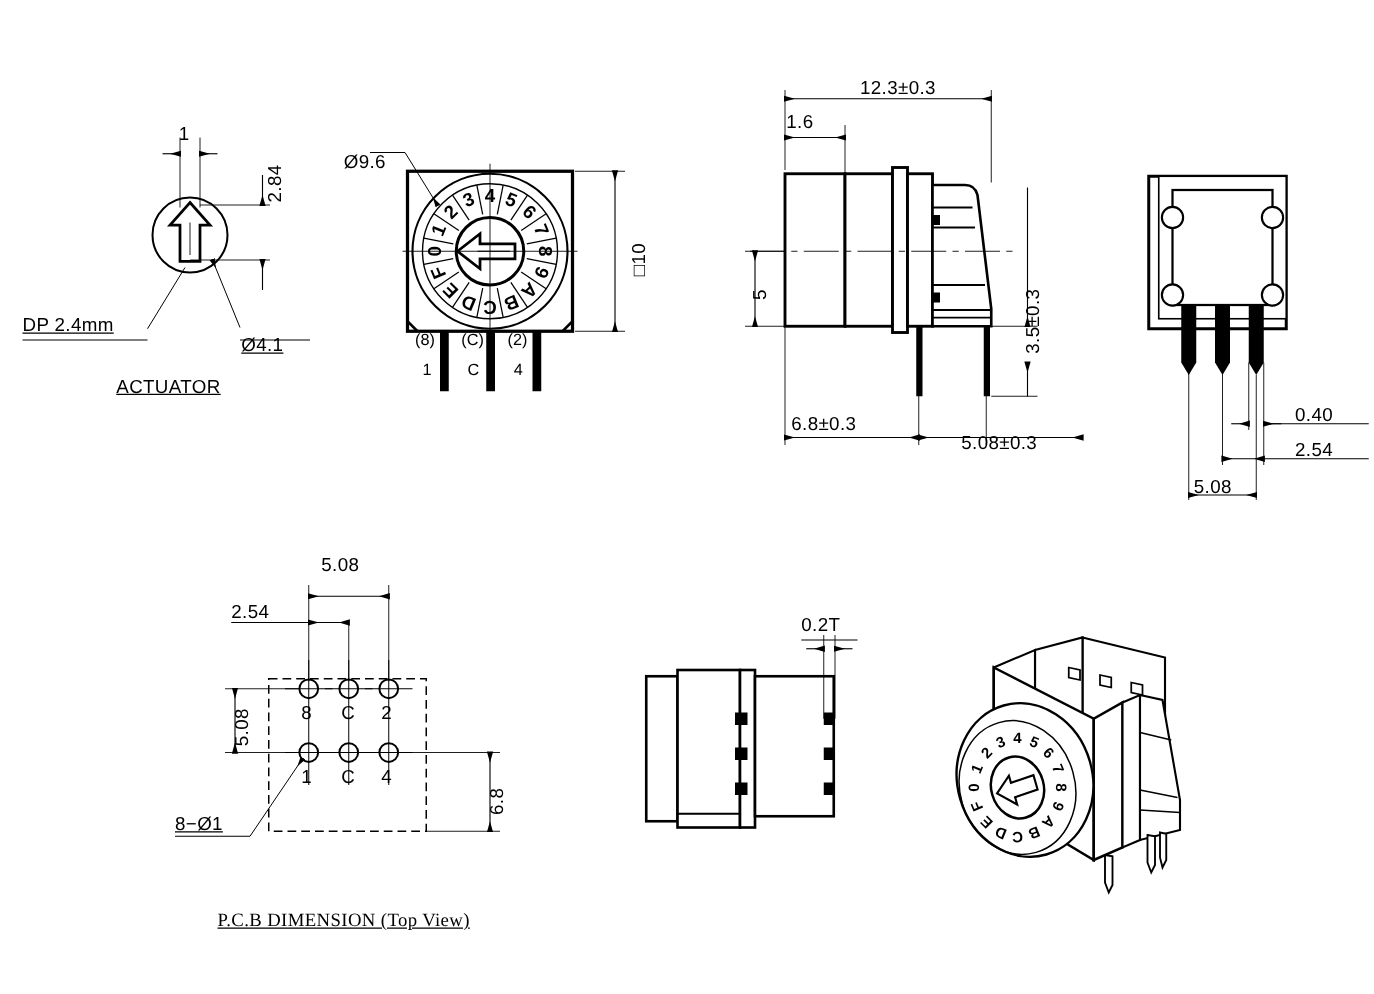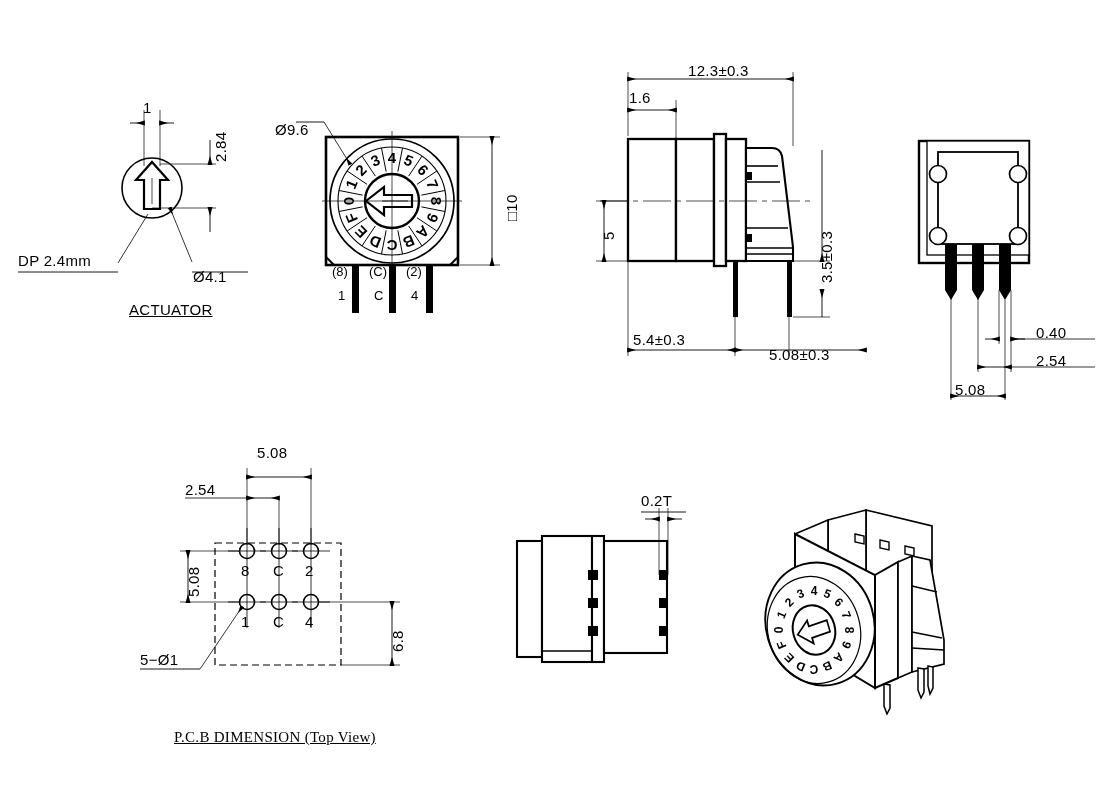--- a/index.html
+++ b/index.html
@@ -4,21 +4,21 @@
 <style>
   html,body{margin:0;padding:0;background:#ffffff;}
   body{width:1099px;height:795px;position:relative;overflow:hidden;
        font-family:"Liberation Sans", sans-serif;}
   #sheet{position:absolute;left:0;top:0;width:1099px;height:795px;}
   .lbl{position:absolute;white-space:nowrap;color:#000;font-family:"Liberation Sans", sans-serif;}
   .dim{font-size:15px;letter-spacing:0.3px;}
   .dimv{font-size:15px;letter-spacing:0.3px;transform-origin:0 0;transform:rotate(-90deg);}
   .ttl{font-size:15px;letter-spacing:0.3px;text-decoration:underline;}
   .pin{font-size:13px;}
-  .ulx{}
+  .ulx{text-decoration:underline;}
   svg{display:block;}
   text{font-family:"Liberation Sans", sans-serif;}
 </style>
 </head>
 <body>
 
 <svg id="sheet" viewBox="0 0 1099 795">
   <defs>
     <marker id="ar" markerWidth="10" markerHeight="8" refX="9" refY="4" orient="auto">
       <path d="M0,4 L10,1.2 L10,6.8 Z" fill="#000"></path>
@@ -322,47 +322,47 @@
       </g>
     <ellipse cx="814" cy="630" rx="21" ry="25" fill="#fff" stroke="#000" stroke-width="2" transform="rotate(-16 814 630)"></ellipse>
     <path d="M797,630 L810,619 L810,625 L829,624 L829,636 L810,637 L810,643 Z" fill="#fff" stroke="#000" stroke-width="1.7" transform="rotate(-16 814 630)"></path>
   </g>
 </svg>
 
 <div class="lbl dim" style="left:143px;top:99px;">1</div>
 <div class="lbl dimv" style="left:212px;top:162px;font-size:15px;">2.84</div>
 <div class="lbl dim ulx" style="left:18px;top:252px;">DP 2.4mm</div>
 <div class="lbl dim ulx" style="left:193px;top:268px;">Ø4.1</div>
-<div class="lbl ttl" style="left:93px;top:301px;margin-left:36px;">ACTUATOR</div>
+<div class="lbl ttl" style="left:93px;top:301px;">ACTUATOR</div>
 
 <div class="lbl dim" style="left:275px;top:104px;margin-top:17px;">Ø9.6</div>
 <div class="lbl dimv" style="left:503px;top:221px;">□10</div>
 <div class="lbl pin" style="left:332px;top:264px;">(8)</div>
 <div class="lbl pin" style="left:369px;top:264px;">(C)</div>
 <div class="lbl pin" style="left:406px;top:264px;">(2)</div>
 <div class="lbl pin" style="left:338px;top:288px;">1</div>
 <div class="lbl pin" style="left:374px;top:288px;">C</div>
 <div class="lbl pin" style="left:411px;top:288px;">4</div>
 
 <div class="lbl dim" style="left:668px;top:62px;margin-left:20px;">12.3±0.3</div>
 <div class="lbl dim" style="left:629px;top:89px;">1.6</div>
 <div class="lbl dimv" style="left:600px;top:240px;">5</div>
 <div class="lbl dimv" style="left:818px;top:283px;">3.5±0.3</div>
-<div class="lbl dim" style="left:633px;top:331px;">5.4±0.3</div>
+<div class="lbl dim" style="left:633px;top:331px;">6.8±0.3</div>
 <div class="lbl dim" style="left:769px;top:346px;">5.08±0.3</div>
 
 <div class="lbl dim" style="left:1036px;top:324px;">0.40</div>
 <div class="lbl dim" style="left:1036px;top:352px;">2.54</div>
 <div class="lbl dim" style="left:955px;top:381px;">5.08</div>
 
 <div class="lbl dim" style="left:257px;top:444px;">5.08</div>
 <div class="lbl dim" style="left:185px;top:481px;">2.54</div>
 <div class="lbl dimv" style="left:185px;top:597px;">5.08</div>
 <div class="lbl dimv" style="left:389px;top:652px;">6.8</div>
-<div class="lbl dim ulx" style="left:140px;top:651px;">5−Ø1</div>
+<div class="lbl dim ulx" style="left:140px;top:651px;">8−Ø1</div>
 <div class="lbl dim" style="left:241px;top:562px;">8</div>
 <div class="lbl dim" style="left:273px;top:562px;">C</div>
 <div class="lbl dim" style="left:305px;top:562px;">2</div>
 <div class="lbl dim" style="left:241px;top:613px;">1</div>
 <div class="lbl dim" style="left:273px;top:613px;">C</div>
 <div class="lbl dim" style="left:305px;top:613px;">4</div>
 <div class="lbl ttl" style="left:174px;top:729px;font-family:Liberation Serif, serif;">P.C.B DIMENSION (Top View)</div>
 
 <div class="lbl dim" style="left:641px;top:492px;">0.2T</div>
 

